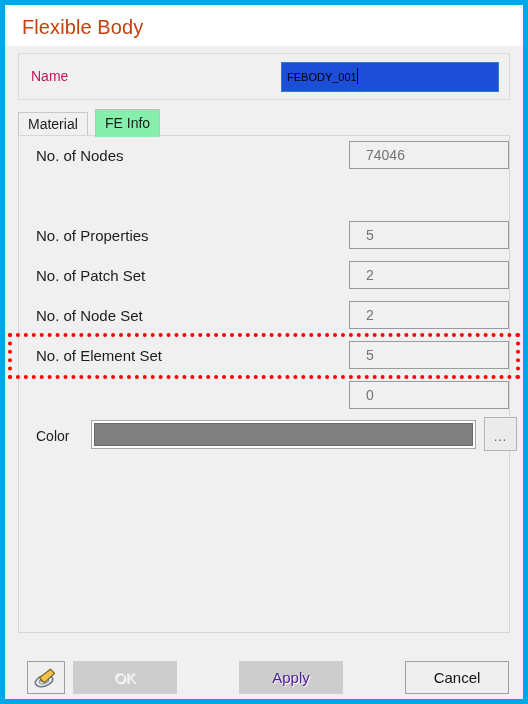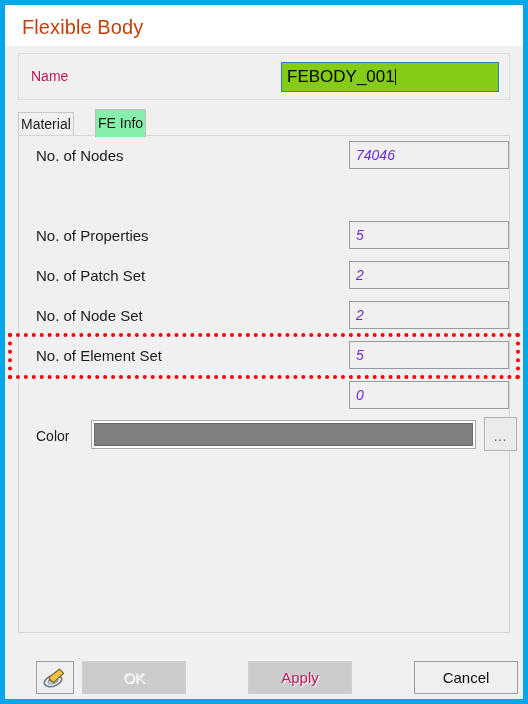--- a/index.html
+++ b/index.html
@@ -63,23 +63,23 @@
     color: #be185d;
   }
   #name-input {
     position: absolute;
     left: 262px;
     top: 8px;
     width: 218px;
     height: 30px;
     box-sizing: border-box;
     border: 1px solid #2a7fd4;
-    background: #84cc16;
+    background: #1d4ed8;
     font-family: "Liberation Sans", sans-serif;
-    font-size: 17px;
+    font-size: 11px;
     color: #000000;
     padding: 0 16px 0 5px;
     line-height: 28px;
     white-space: nowrap;
     overflow: hidden;
   }
   #name-caret {
     display: inline-block;
     width: 1px;
     height: 16px;
@@ -99,21 +99,21 @@
   .tab {
     position: absolute;
     top: 3px;
     height: 24px;
     box-sizing: border-box;
     border: 1px solid #c8c8c8;
     border-bottom: none;
     background: #f0f0f0;
     font-size: 14px;
     color: #1c1c1c;
-    padding: 0 2px;
+    padding: 0 9px;
     line-height: 23px;
     white-space: nowrap;
   }
   .tab.selected {
     top: 0px;
     height: 28px;
     background: #86efac;
     border-color: #c0c0c0;
     line-height: 26px;
     z-index: 3;
@@ -150,26 +150,25 @@
   .field-value {
     position: absolute;
     left: 330px;
     top: 5px;
     width: 160px;
     height: 28px;
     box-sizing: border-box;
     border: 1px solid #9a9a9a;
     background: #f0f0f0;
     font-size: 14px;
-    color: #6d28d9;
+    color: #737373;
     line-height: 26px;
-    padding-left: 6px;
+    padding-left: 16px;
     white-space: nowrap;
     overflow: hidden;
-    font-style: italic;
   }
 
   
   #color-row {
     position: absolute;
     left: 0;
     top: 280px;
     width: 492px;
     height: 42px;
   }
@@ -223,21 +222,21 @@
     height: 46px;
     box-sizing: border-box;
     border: 4px dotted #ff0000;
     pointer-events: none;
     z-index: 20;
   }
 
   
   #buttonbar {
     position: absolute;
-    left: 9px;
+    left: 0;
     top: 636px;
     width: 426px;
     height: 58px;
     background: #f0f0f0;
     padding-left: 14px;
   }
   .btn {
     position: absolute;
     box-sizing: border-box;
     font-family: "Liberation Sans", sans-serif;
@@ -264,21 +263,21 @@
     text-shadow: 1px 1px 0 #ffffff;
     line-height: 31px;
   }
   #btn-apply {
     left: 234px;
     top: 20px;
     width: 104px;
     height: 33px;
     border: 1px solid #cfcfcf;
     background: #cccccc;
-    color: #be185d;
+    color: #4c1d95;
     text-shadow: 1px 1px 0 #ffffff;
     line-height: 31px;
   }
   #btn-cancel {
     left: 400px;
     top: 20px;
     width: 104px;
     height: 33px;
     border: 1px solid #a0a0a0;
     background: #efefef;

